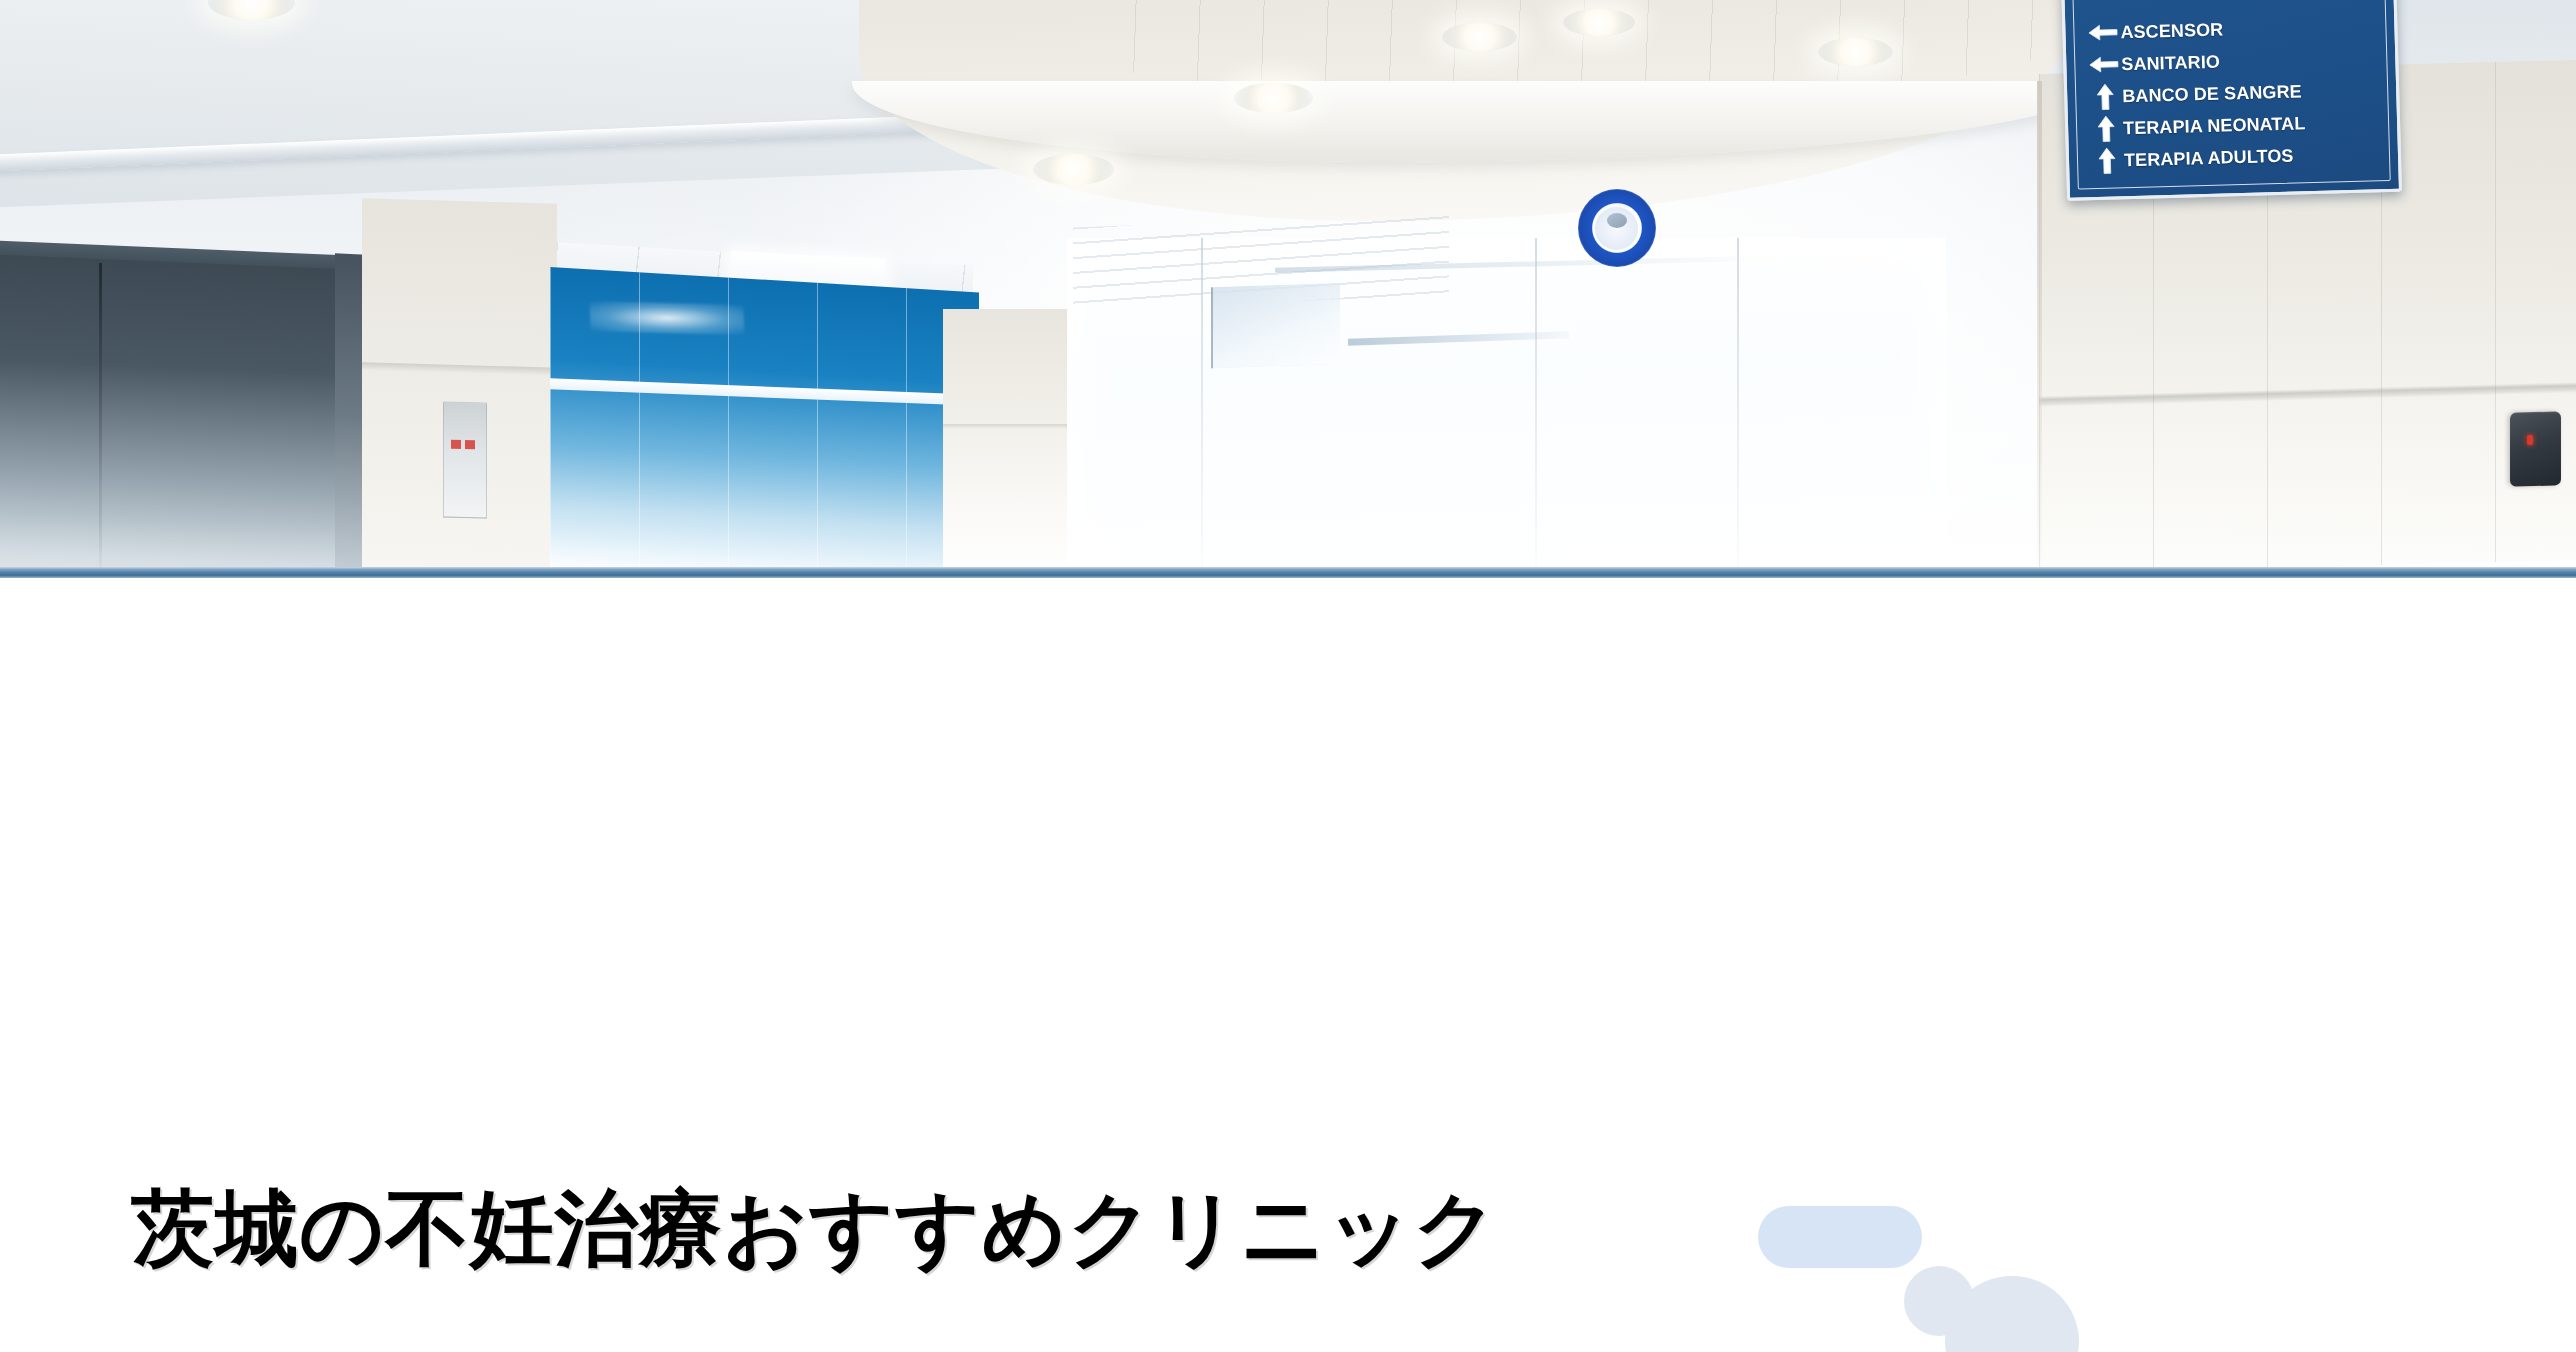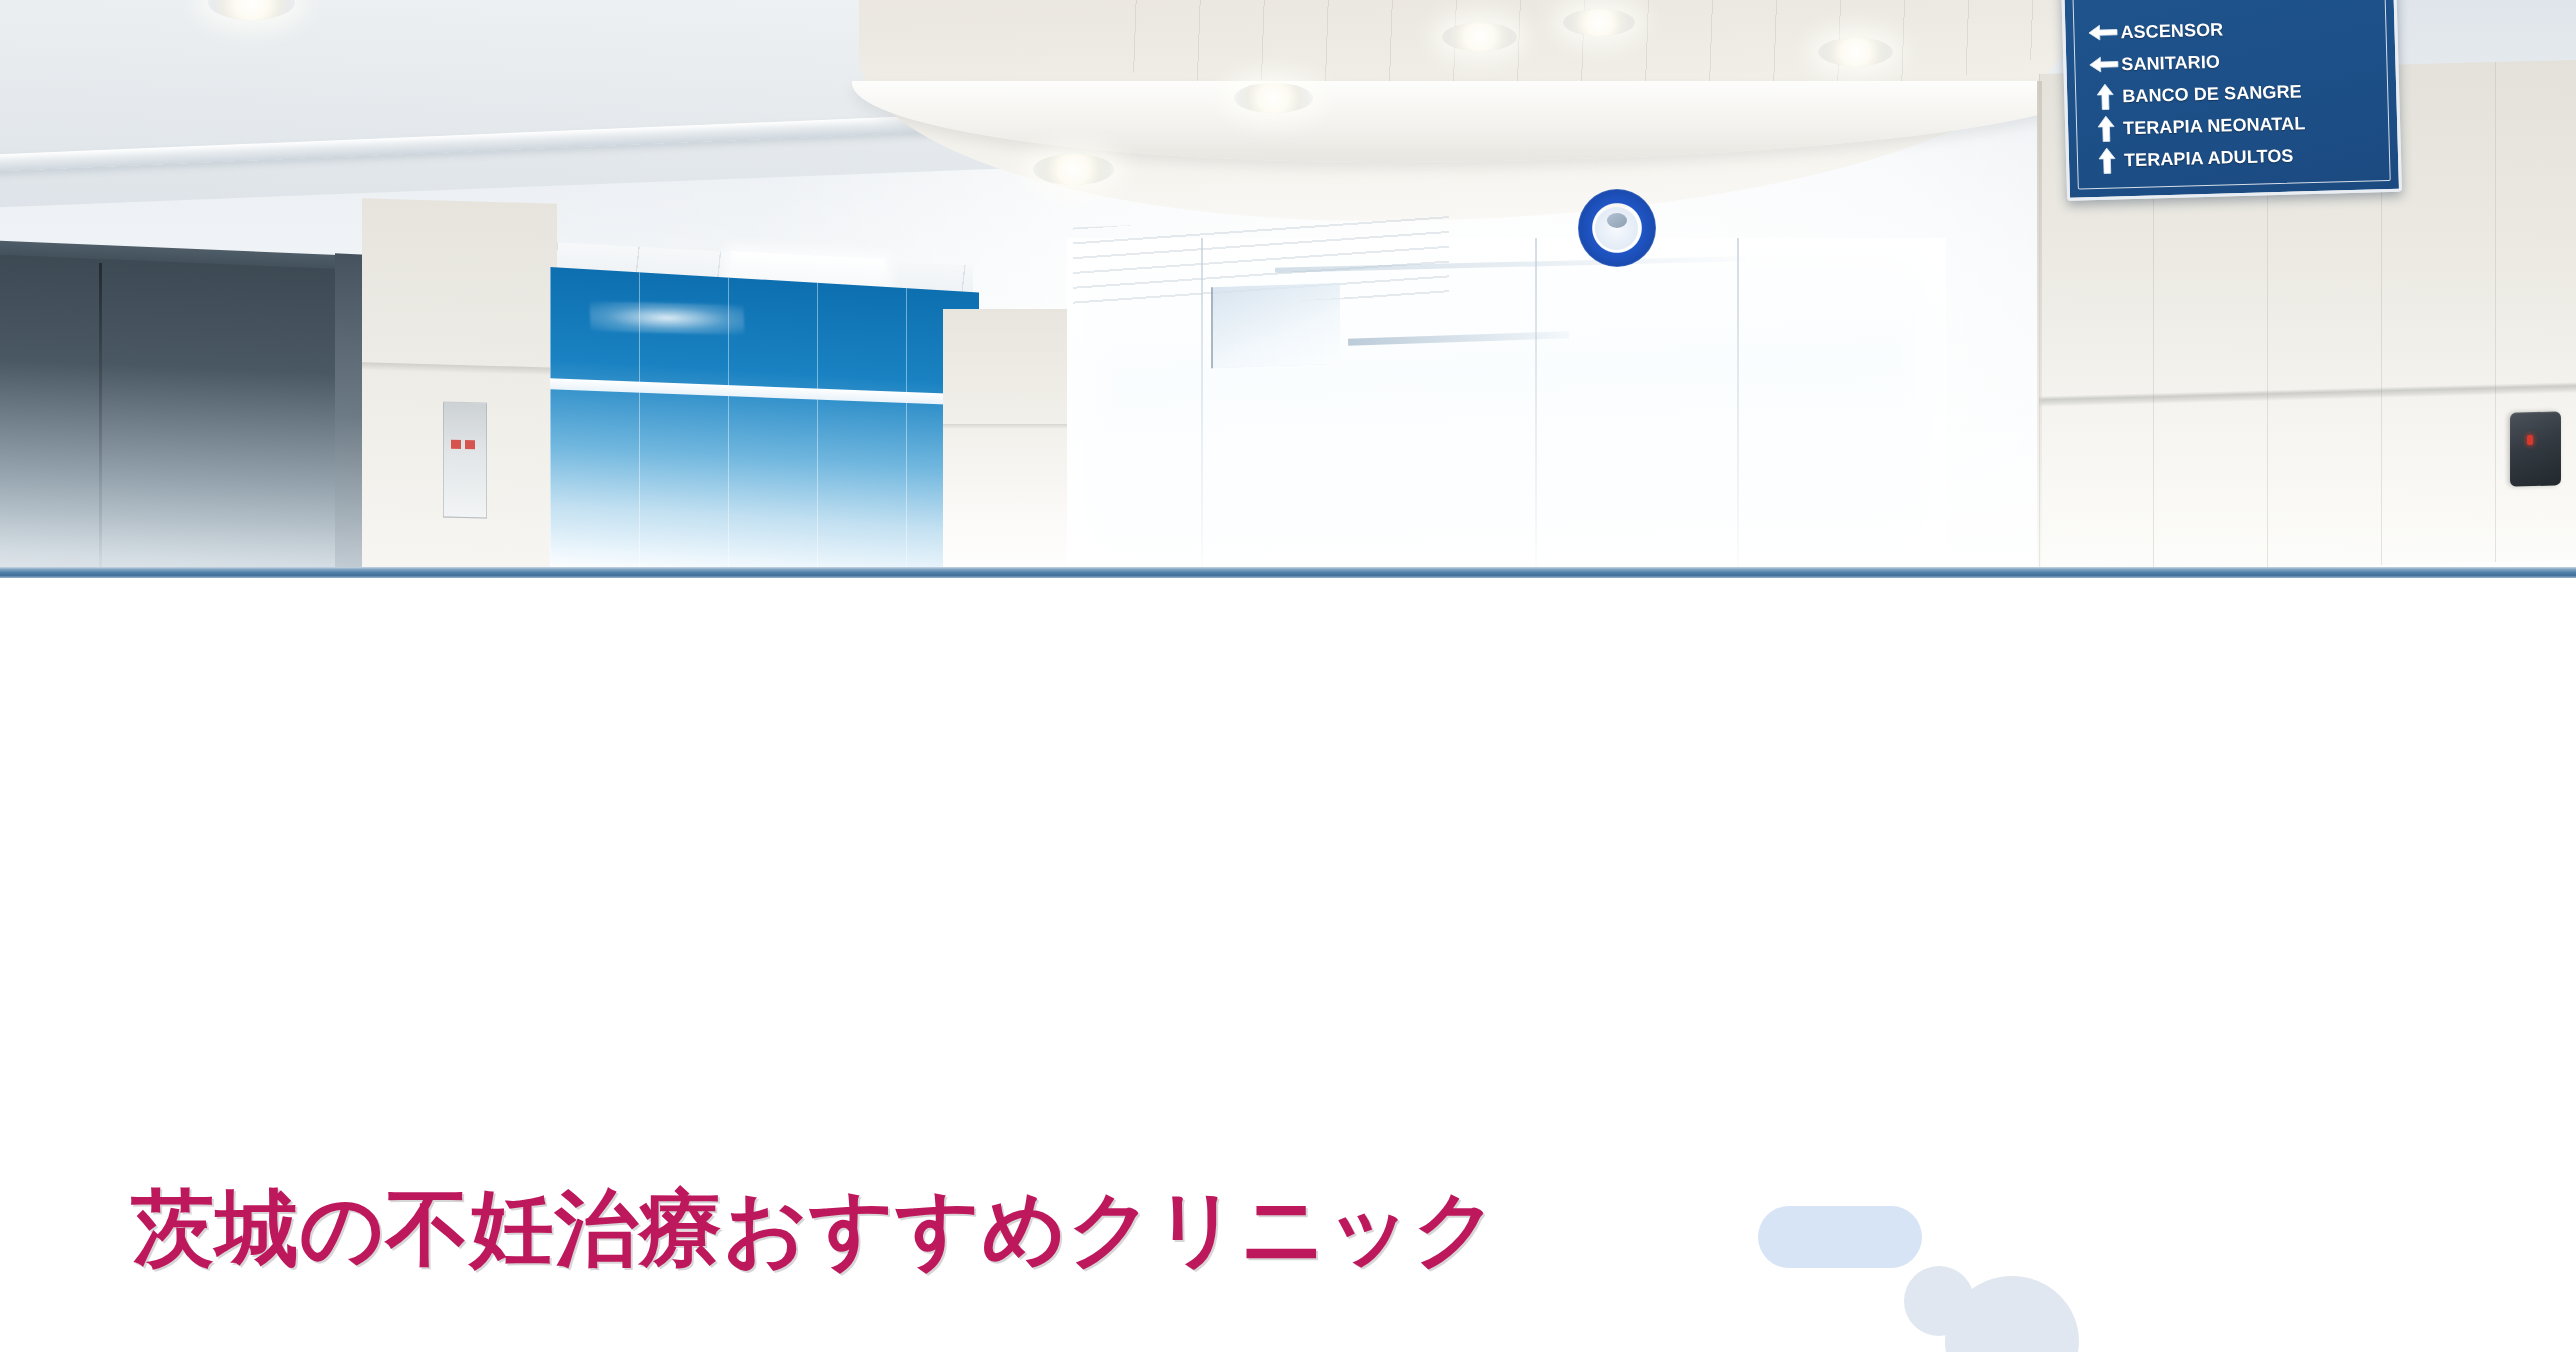--- a/index.html
+++ b/index.html
@@ -445,21 +445,21 @@
 
   
   .headline {
     position: absolute;
     left: 131px;
     top: 602px;
     margin: 0;
     font-size: 83px;
     line-height: 1.18;
     font-weight: bold;
-    color: #be185d;
+    color: #000000;
     letter-spacing: 1.3px;
     white-space: nowrap;
     text-shadow: 2px 2px 0 rgba(0,0,0,.16);
     font-family: "DejaVu Sans", "Liberation Sans", sans-serif;
   }
 </style>
 </head>
 <body>
 
 <div id="slide">

